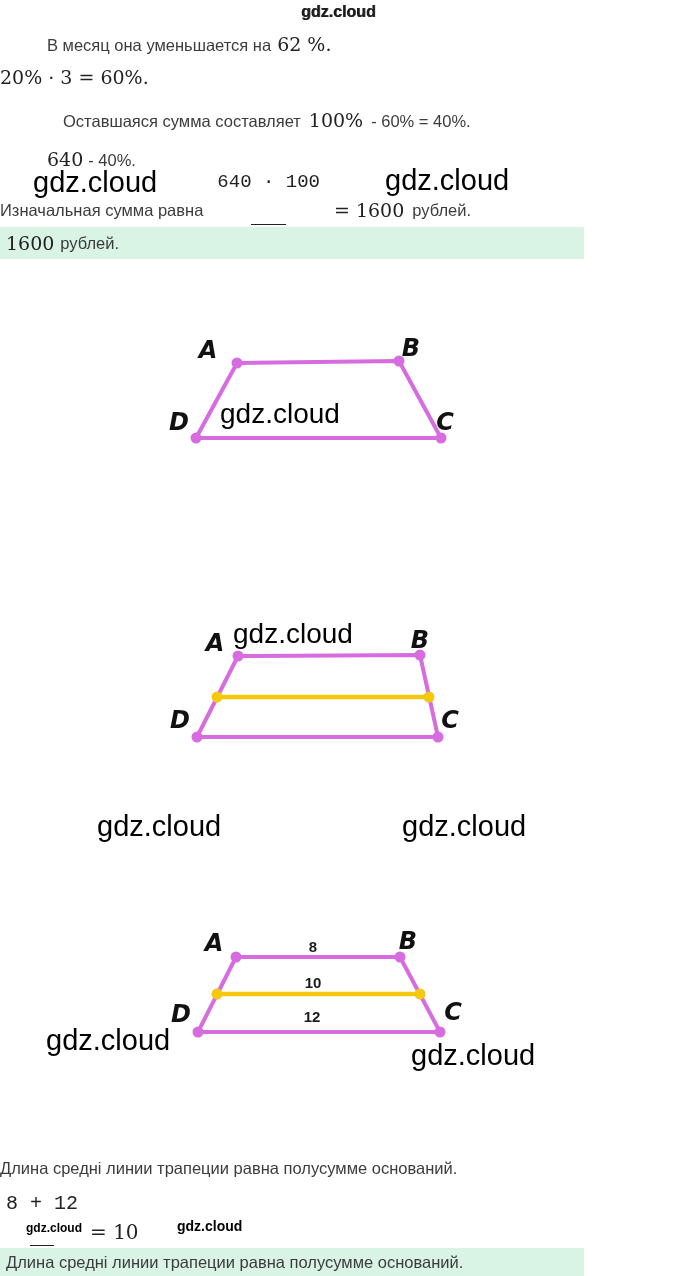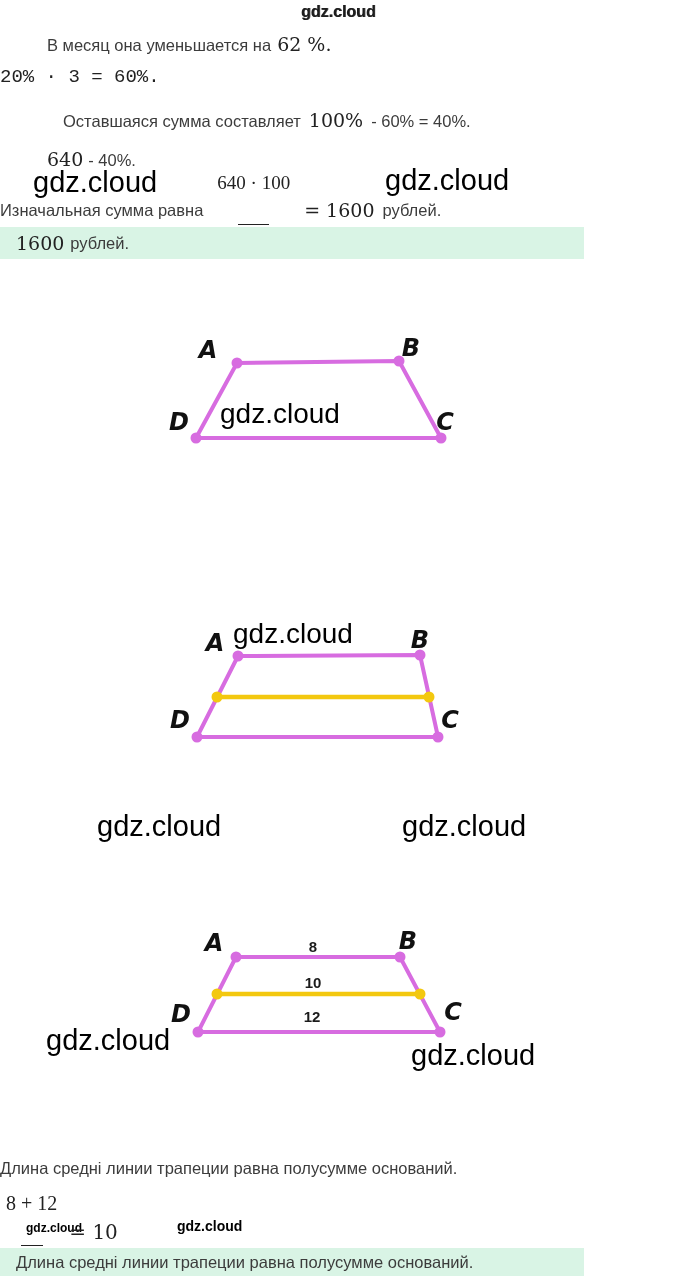--- a/index.html
+++ b/index.html
@@ -15,27 +15,27 @@
   .row { position:absolute; display:flex; align-items:center; gap:6px; white-space:nowrap; }
   .row.base { align-items:baseline;padding-left:47px; }
   .wm {
     position:absolute; font-family:"Liberation Sans", sans-serif;
     color:#000; font-weight:500; white-space:nowrap; line-height:1;
   }
   .wm-big { font-size:29px; }
   .wm-top { font-size:16px; font-weight:600; color:#1d1d1d; text-shadow:0.7px 0 0 #555; }
   .wm-small { font-weight:600; }
   .frac { display:inline-flex; flex-direction:column; align-items:center;
-          font-family:Liberation Serif, serif; color:#222;gap:28px; }
+          font-family:Liberation Mono, monospace; color:#222;gap:28px; }
   .frac .fnum { padding:0 6px 2px; line-height:1.15; }
   .frac .fden { border-top:1.6px solid #222; padding:2px 6px 0; line-height:1.15; }
   .highlight {
     position:absolute; left:0; width:680px;
     background:var(--highlight, #d9f4e5);
-    display:flex; align-items:center; gap:6px; padding-left:16px; white-space:nowrap;
+    display:flex; align-items:center; gap:6px; padding-left:6px; white-space:nowrap;
   }
   .vlabel {
     font-family:"DejaVu Sans", sans-serif; font-style:italic; font-weight:bold;
     font-size:24px; fill:#111;
   }
   .mlabel {
     font-family:"Liberation Sans", sans-serif; font-weight:bold;
     font-size:15px; fill:#1b1b1b;
   }
   svg { display:block; }
@@ -55,21 +55,21 @@
   <div class="wm wm-big" style="left:46px; top:1026px;">gdz.cloud</div>
   <div class="wm wm-big" style="left:411px; top:1041px;">gdz.cloud</div>
   <div class="wm wm-small" style="left:26px; top:1222px; font-size:12px;">gdz.cloud</div>
   <div class="wm wm-small" style="left:177px; top:1219px; font-size:14px;">gdz.cloud</div>
 
   <div class="row base" style="left:0px; top:33px;">
     <span class="sans">В месяц она уменьшается на</span>
     <span class="math">62 %.</span>
   </div>
 
-  <div class="abs math" style="left:0px; top:66px;font-family:Liberation Mono, monospace;">20% · 3 = 60%.</div>
+  <div class="abs math" style="left:0px; top:66px;">20% · 3 = 60%.</div>
 
   <div class="row base" style="left:0px; top:109px; gap:8px;margin-left:16px;">
     <span class="sans">Оставшаяся сумма составляет</span>
     <span class="math">100%</span>
     <span class="sans">- 60% = 40%.</span>
   </div>
 
   <div class="row base" style="left:0px; top:148px; gap:5px;">
     <span class="math">640</span>
     <span class="sans">- 40%.</span>

